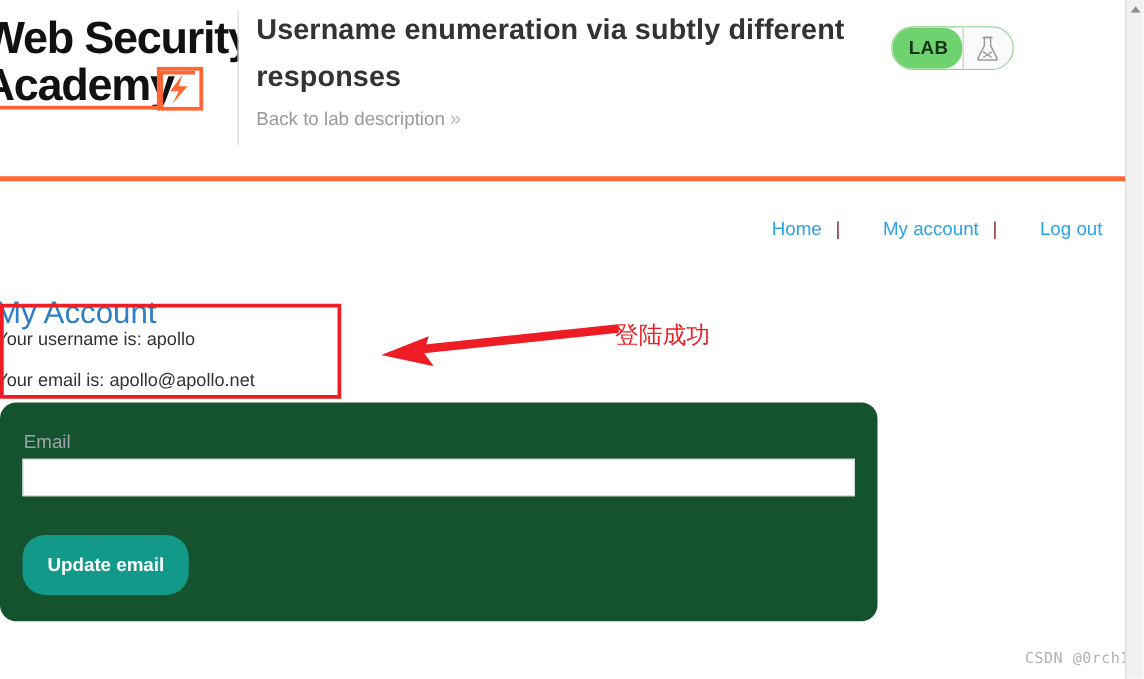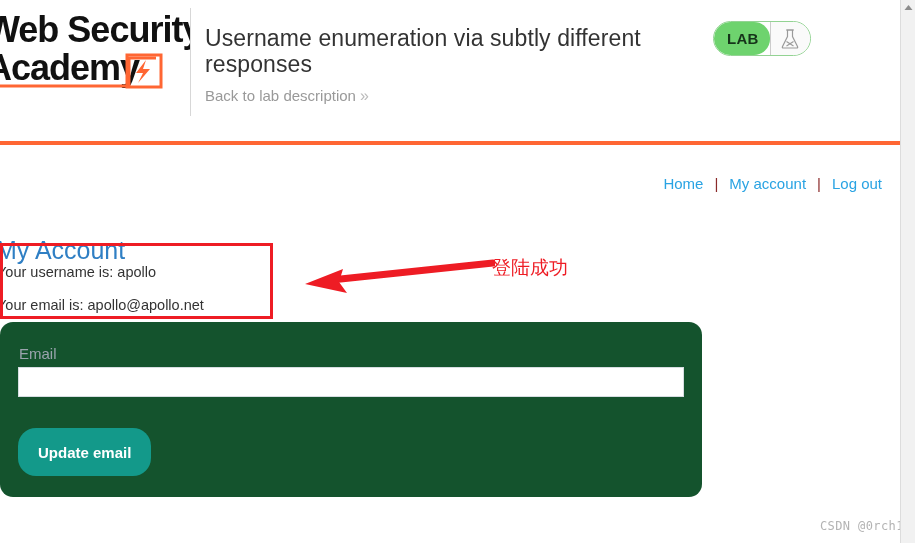--- a/index.html
+++ b/index.html
@@ -43,26 +43,26 @@
 
   .header-divider {
     position: absolute;
     left: 190px; top: 8px;
     width: 1px; height: 108px;
     background: #d7d7d7;
   }
 
   .lab-title {
     position: absolute;
-    left: 205px; top: 25px;
+    left: 205px; top: 4px;
     width: 475px;
     font-size: 23px;
-    line-height: 26px;
+    line-height: 38px;
     color: #333333;
-    font-weight: 400;
+    font-weight: 700;
     letter-spacing: 0.1px;
   }
 
   .back-link {
     position: absolute;
     left: 205px; top: 87px;
     font-size: 15px;
     color: #999999;
     text-decoration: none;
     white-space: nowrap;
@@ -129,20 +129,21 @@
     right: 18px; top: 175px;
     display: flex;
     align-items: center;
     font-size: 15px;
     gap: 0;
   }
   .nav-link {
     color: #29a3e3;
     text-decoration: none;
     white-space: nowrap;
+    margin-left: 23px;
   }
   .nav-sep {
     color: #8a2a2a;
     padding: 0 11px;
   }
 
   
   .account-heading {
     position: absolute;
     left: -4px; top: 219px;

